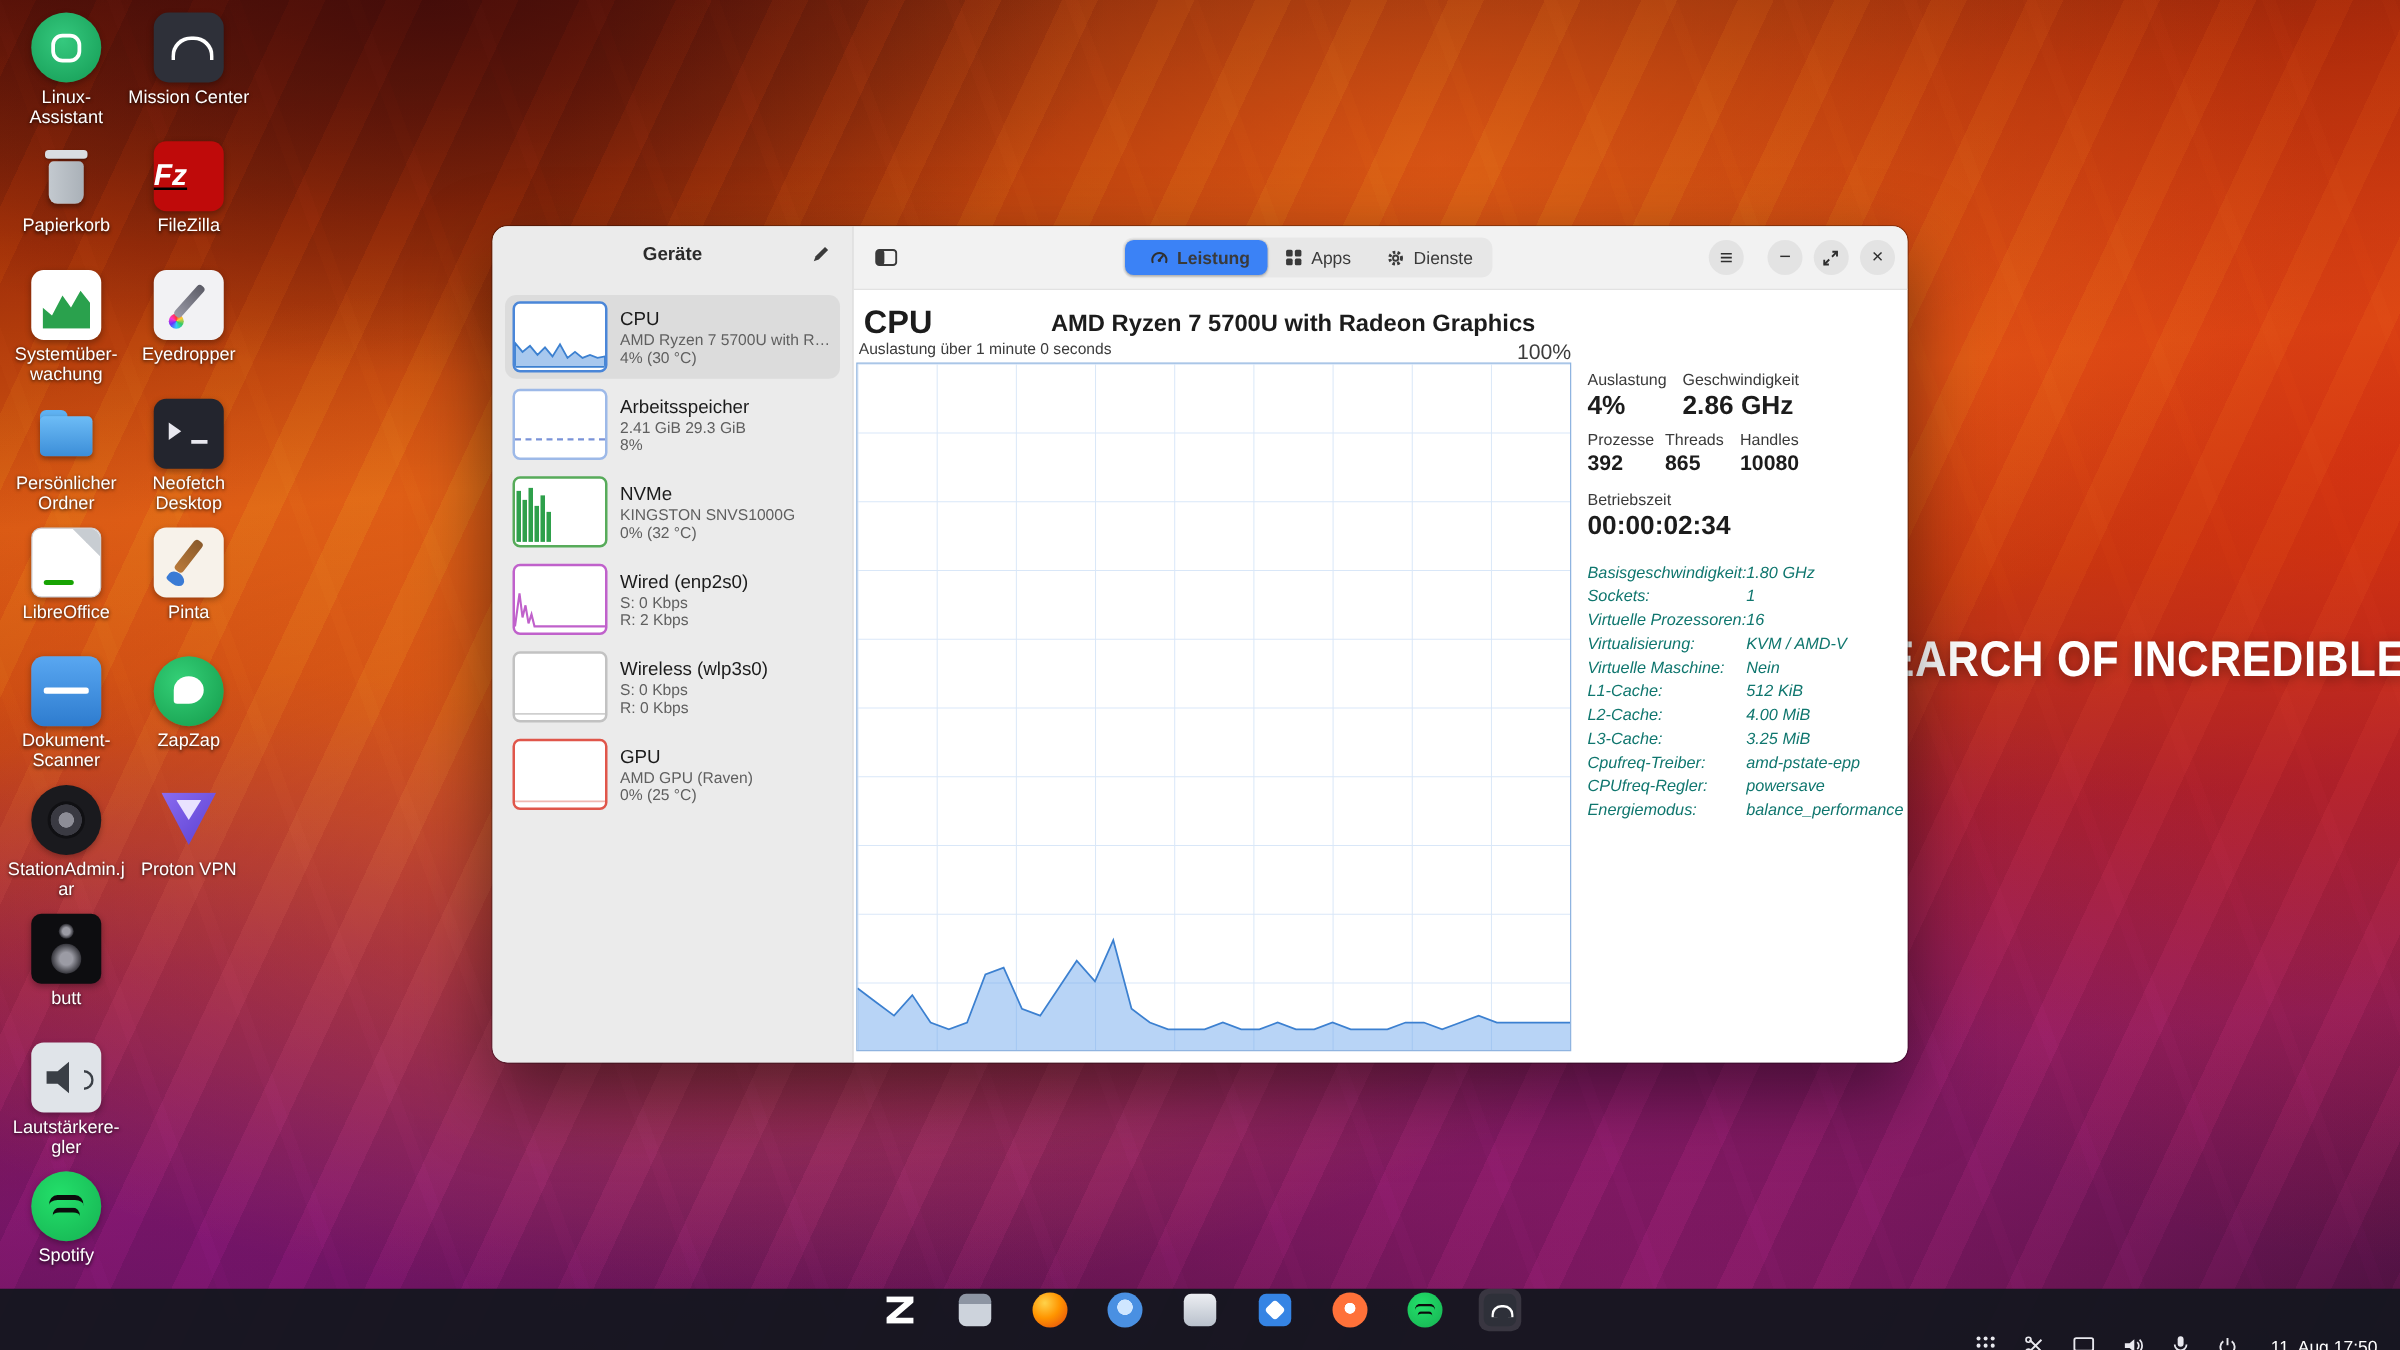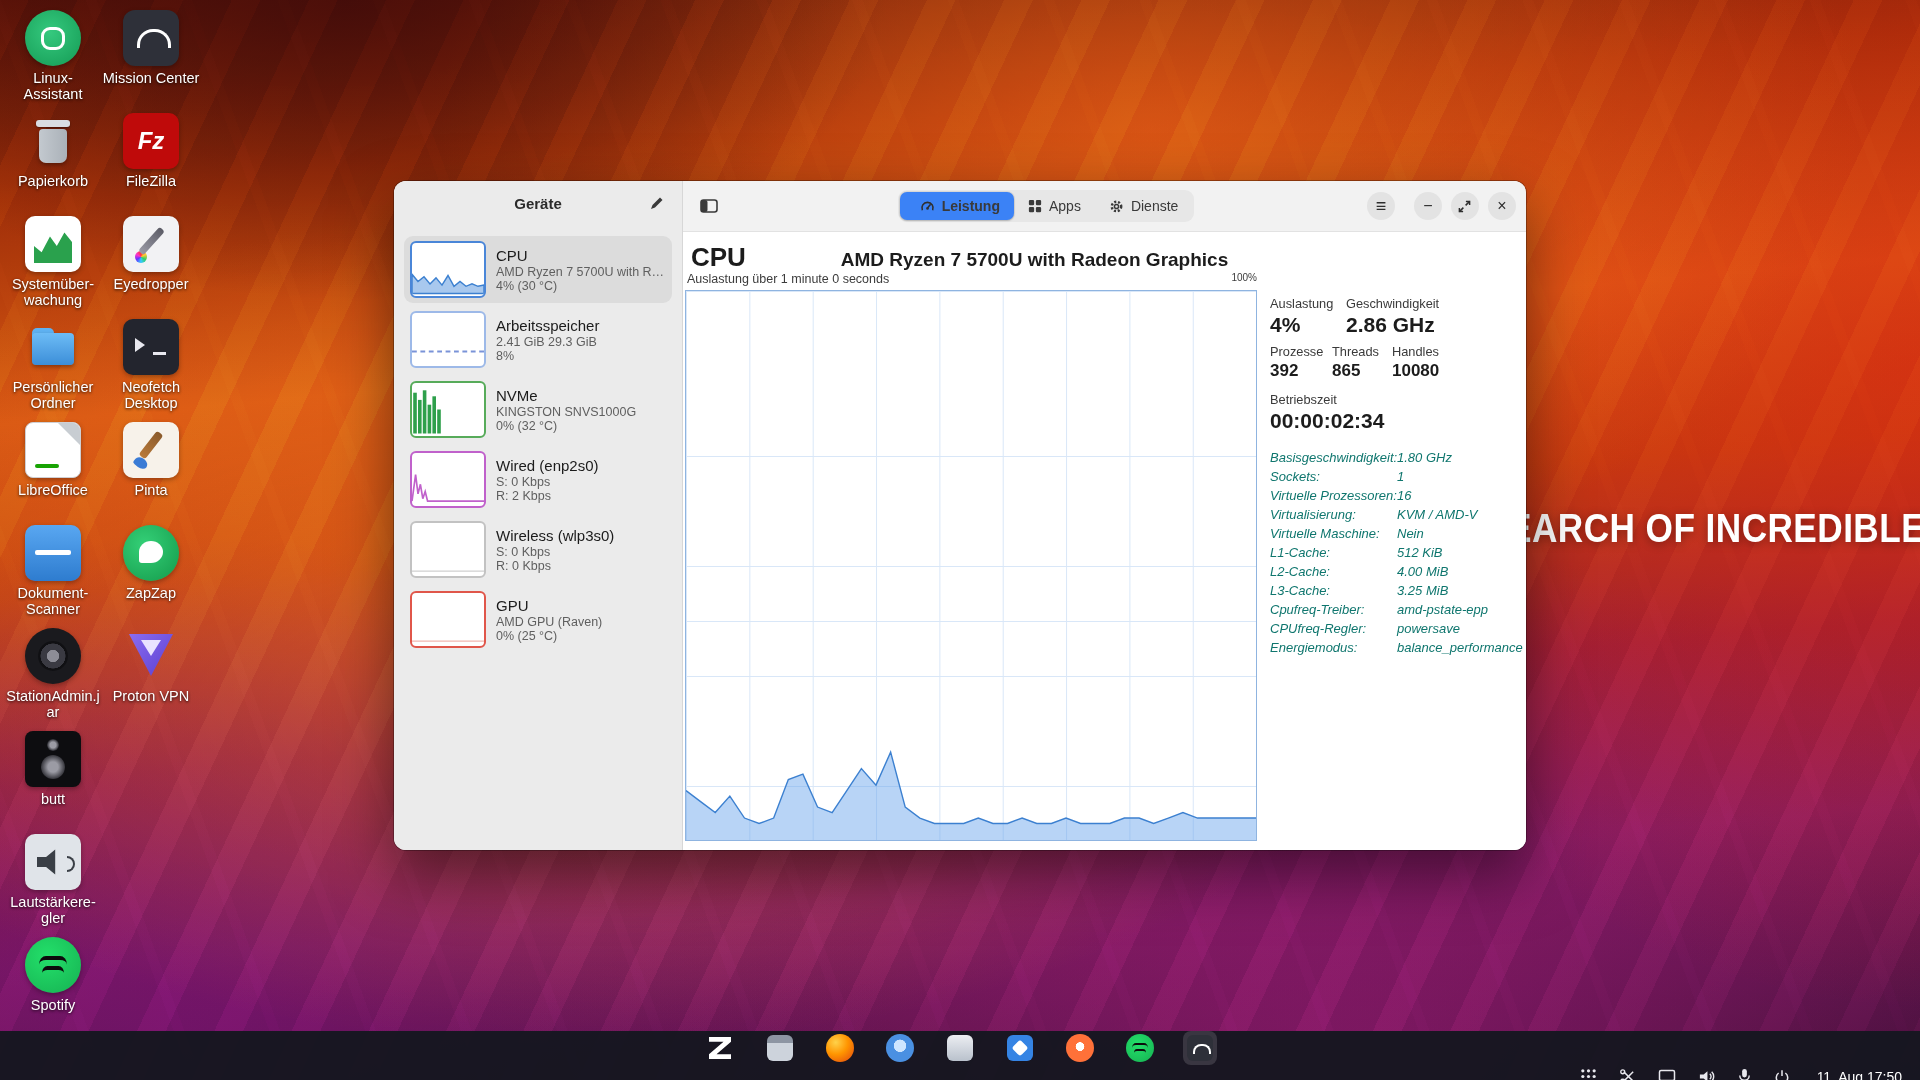--- a/index.html
+++ b/index.html
@@ -40,21 +40,21 @@
   .dicon{ width:56px; height:56px; margin:0 auto; position:relative; border-radius:12px; }
   .dicon::before,.dicon::after{ content:""; position:absolute; }
 
   .i-linux-assistant{ border-radius:50%; background:radial-gradient(circle at 45% 40%, #35c97e, #149a54); box-shadow:0 2px 5px rgba(0,0,0,.3);}
   .i-linux-assistant::after{ inset:17px 16px 16px; border:3px solid #fff; border-radius:9px; }
   .i-mission-center{ background:#2e3039; box-shadow:0 2px 5px rgba(0,0,0,.3);}
   .i-mission-center::after{ left:14px; top:19px; width:28px; height:16px; border:3.5px solid #fff; border-bottom:none; border-radius:16px 16px 0 0;}
   .i-trash{ background:none; }
   .i-trash::before{ left:11px; top:7px; width:34px; height:7px; background:#d9dde2; border-radius:3px; box-shadow:0 1px 2px rgba(0,0,0,.4);}
   .i-trash::after{ left:14px; top:16px; width:28px; height:34px; background:linear-gradient(90deg,#c3c9cf,#aab1b8); border-radius:4px 4px 7px 7px; box-shadow:0 2px 4px rgba(0,0,0,.35);}
-  .i-filezilla{ background:#bf0a0a; border-radius:10px; display:flex; align-items:center; justify-content:center; box-shadow:0 2px 5px rgba(0,0,0,.3);}
+  .i-filezilla{ background:#bf0a0a; border-radius:10px; display:flex; align-items:center; box-shadow:0 2px 5px rgba(0,0,0,.3);text-decoration:underline;}
   .i-filezilla .glyph{ color:#fff; font-weight:700; font-size:24px; font-style:italic;}
   .i-sysmon{ background:#fff; border-radius:10px; box-shadow:0 2px 5px rgba(0,0,0,.3);}
   .i-sysmon::after{ inset:9px; background:#2aa14d; clip-path:polygon(0 100%,0 55%,20% 72%,42% 30%,60% 55%,80% 20%,100% 45%,100% 100%);}
   .i-eyedropper{ background:#f2f2f4; border-radius:10px; box-shadow:0 2px 5px rgba(0,0,0,.3);}
   .i-eyedropper::after{ left:25px; top:9px; width:7px; height:32px; background:linear-gradient(#5c5c66,#9a9aa6); border-radius:3px; transform:rotate(42deg);}
   .i-eyedropper::before{ left:12px; top:35px; width:12px; height:12px; border-radius:50%; background:conic-gradient(#f33,#fc3,#3c6,#3cf,#63f,#f3c,#f33);}
   .i-folder{ background:none; }
   .i-folder::before{ left:7px; top:9px; width:22px; height:10px; background:#5fb2f2; border-radius:5px 5px 0 0;}
   .i-folder::after{ left:7px; top:14px; width:42px; height:32px; background:linear-gradient(#6dbcf6,#3c8ed8); border-radius:4px; box-shadow:0 2px 4px rgba(0,0,0,.35);}
   .i-neofetch{ background:#23252e; border-radius:10px; box-shadow:0 2px 5px rgba(0,0,0,.3);}
@@ -116,21 +116,21 @@
   .tab.active{ background:#3b82f6; box-shadow:0 1px 2px rgba(0,0,0,.18), 0 0 0 1px rgba(0,0,0,.06); font-weight:600;padding-left:20px;}
   .win-controls{ display:flex; align-items:center; gap:9px; }
   .ctl{ width:28px; height:28px; border:none; border-radius:50%; background:#e3e3e3; color:#2e2e2e;
     font-size:16px; line-height:1; display:flex; align-items:center; justify-content:center; cursor:pointer; font-family:inherit;}
   .ctl.menu{ margin-right:10px; font-size:18px; }
 
   .content{ position:relative; flex:1; background:#fff; }
   .cpu-title{ position:absolute; left:8px; top:10px; font-size:26px; font-weight:700; color:#1c1c1c; }
   .cpu-model{ position:absolute; left:60px; right:200px; top:17px; text-align:center; font-size:19px; font-weight:700; color:#1c1c1c; }
   .graph-label{ position:absolute; left:4px; top:40px; font-size:12.5px; color:#3c3c3c; }
-  .graph-max{ position:absolute; left:2px; width:572px; top:40px; text-align:right; font-size:10px; color:#3c3c3c; }
+  .graph-max{ position:absolute; left:2px; width:572px; top:40px; text-align:right; font-size:17px; color:#3c3c3c; }
   .graph{ position:absolute; left:2px; top:58px; width:572px; height:551px;
     border:1px solid #8fb4e0; background-color:#fff;
     background-image:linear-gradient(to right,#d9e7f8 1px,transparent 1px),
                      linear-gradient(to bottom,#d9e7f8 1px,transparent 1px);
     background-size:11.115% 10.02%; }
   .graph svg{ position:absolute; inset:0; width:100%; height:100%; }
   .graph .area{ fill:rgba(98,160,234,.45); }
   .graph .line{ fill:none; stroke:#3c80d0; stroke-width:1.4; vector-effect:non-scaling-stroke; }
 
   .stats{ position:absolute; left:587px; top:64px; width:256px; }

